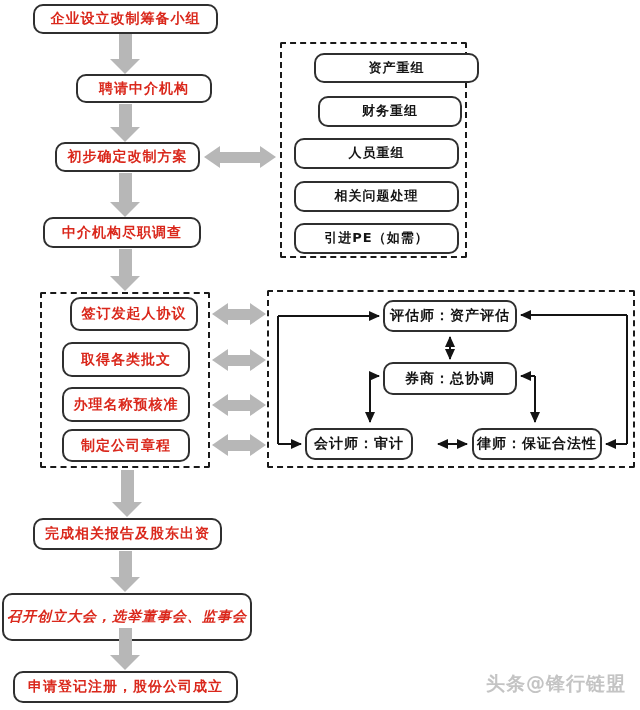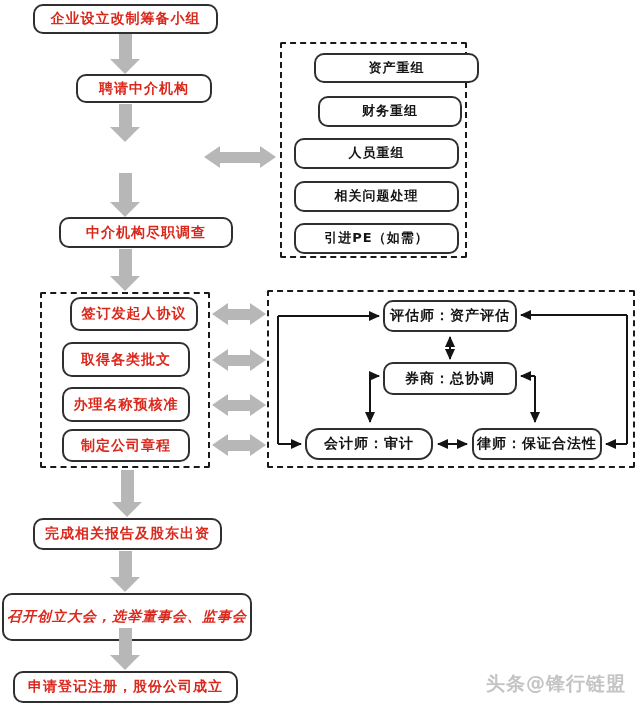--- a/index.html
+++ b/index.html
@@ -82,33 +82,34 @@
     <i class="vtri"></i>
   </div>
 
   <div class="box red" style="left:76px;top:74px;width:136px;height:29px;">聘请中介机构</div>
 
   <div class="varrow" style="left:110px;top:104px;height:38px;">
     <i class="vshaft"></i>
     <i class="vtri"></i>
   </div>
 
+  <div class="box red" style="left:55px;top:142px;width:145px;height:30px;">初步确定改制方案</div>
 
   <div class="harrow" style="left:204px;top:145px;width:72px;">
     <i class="htri-l"></i>
     <i class="hshaft"></i>
     <i class="htri-r"></i>
   </div>
 
   <div class="varrow" style="left:110px;top:173px;height:44px;">
     <i class="vshaft"></i>
     <i class="vtri"></i>
   </div>
 
-  <div class="box red" style="left:59px;top:217px;width:174px;height:31px;text-align:right;">中介机构尽职调查</div>
+  <div class="box red" style="left:43px;top:217px;width:158px;height:31px;text-align:right;">中介机构尽职调查</div>
 
   <div class="varrow" style="left:110px;top:249px;height:42px;">
     <i class="vshaft"></i>
     <i class="vtri"></i>
   </div>
 
   <div class="dashed" style="left:280px;top:42px;width:187px;height:216px;"></div>
 
   <div class="box blk" style="left:294px;top:53px;width:165px;height:30px;margin-left:20px;">资产重组</div>
   <div class="box blk" style="left:294px;top:96px;width:144px;height:31px;margin-left:24px;">财务重组</div>
@@ -141,21 +142,21 @@
   <div class="harrow" style="left:212px;top:433px;width:54px;">
     <i class="htri-l"></i>
       <i class="hshaft"></i>
       <i class="htri-r"></i>
   </div>
 
   <div class="dashed" style="left:267px;top:290px;width:368px;height:178px;"></div>
 
   <div class="box blk14" style="left:383px;top:300px;width:134px;height:32px;">评估师：资产评估</div>
   <div class="box blk14" style="left:383px;top:362px;width:134px;height:33px;">券商：总协调</div>
-  <div class="box blk14" style="left:305px;top:428px;width:128px;height:32px;border-radius:14px;">会计师：审计</div>
+  <div class="box blk14" style="left:305px;top:428px;width:108px;height:32px;">会计师：审计</div>
   <div class="box blk14" style="left:472px;top:428px;width:130px;height:32px;">律师：保证合法性</div>
 
   <svg class="svg-overlay" width="640" height="710" viewBox="0 0 640 710">
     <defs>
       <marker id="ah" markerUnits="userSpaceOnUse" markerWidth="12" markerHeight="10" refX="10" refY="5" orient="auto">
         <path d="M0,0 L11,5 L0,10 Z" fill="#141414"></path>
       </marker>
     </defs>
     <g stroke="#141414" stroke-width="2" fill="none">
 

